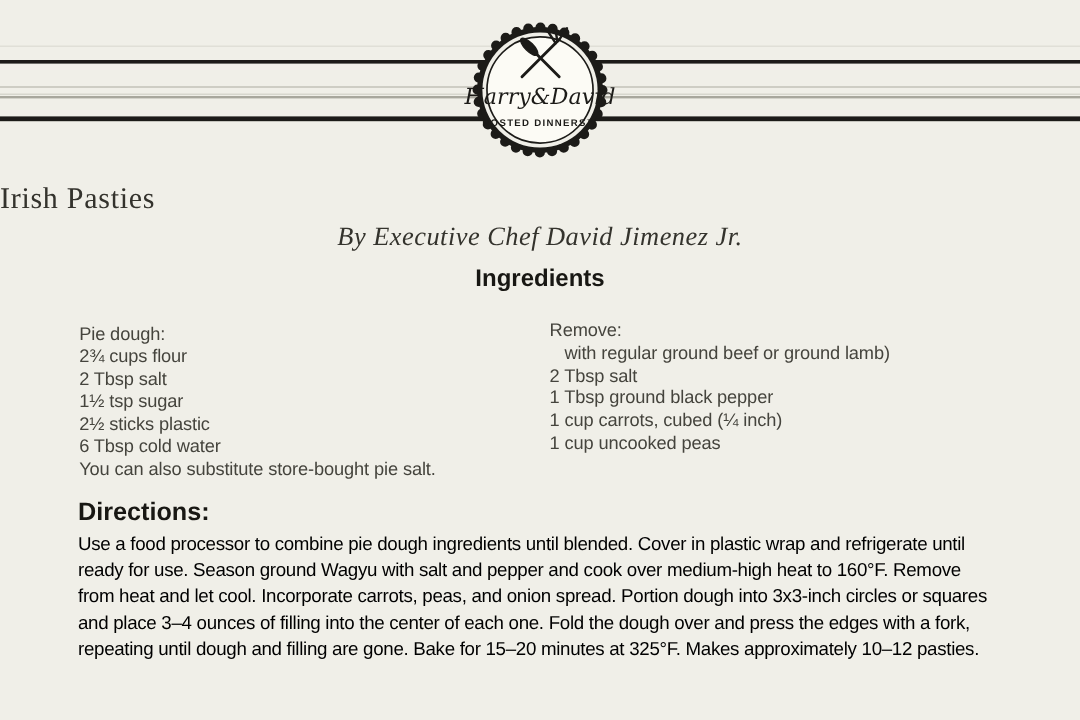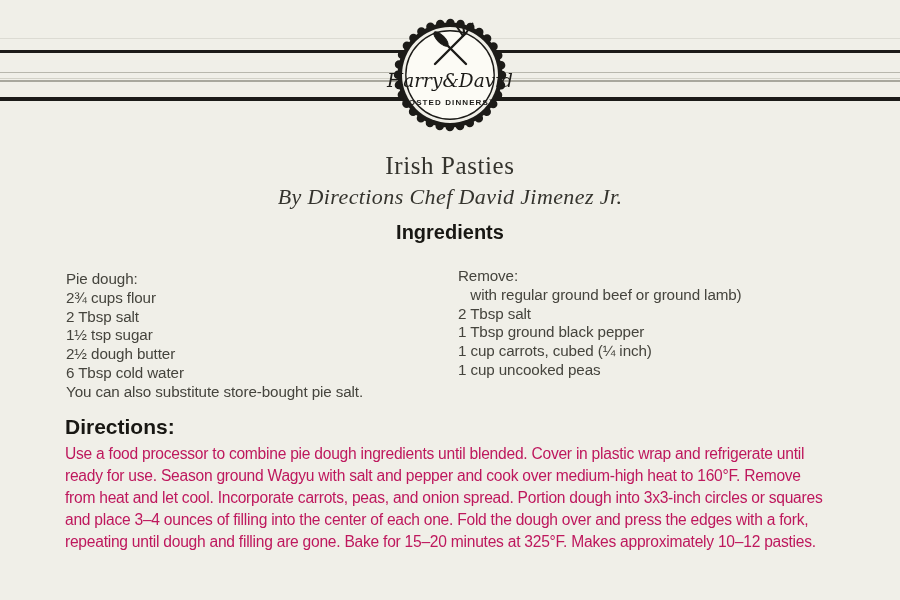--- a/index.html
+++ b/index.html
@@ -15,21 +15,20 @@
   .rule-black-top {top:49.5px;height:3.5px;background:#1c1b18;}
   .rule-gray-a {top:71.5px;height:1.2px;background:#b8b7ad;}
   .rule-gray-b {top:78px;height:1px;background:#d2d1c7;}
   .rule-gray-c {top:80.2px;height:2px;background:#a8a79d;}
   .rule-black-bottom {top:97px;height:3.5px;background:#1c1b18;}
 
   .badge{position:absolute;left:380px;top:5px;}
 
   .title{
     position:absolute;top:152px;left:0;width:900px;
-    text-align:center;
     font-family:"Liberation Serif", serif;
     font-size:25px;color:#34332d;letter-spacing:.6px;
   }
   .byline{
     position:absolute;top:184px;left:0;width:900px;
     text-align:center;
     font-family:"Liberation Serif", serif;
     font-style:italic;
     font-size:22px;color:#34332d;letter-spacing:.4px;
   }
@@ -45,21 +44,21 @@
     font-size:15.2px;line-height:18.8px;
     color:#45443d;letter-spacing:-.1px;
     white-space:pre;
   }
   .ing-left{left:66px;top:270px;}
   .ing-right{left:458px;top:267px;}
 
   .directions-text{
     position:absolute;left:65px;top:443px;
     font-size:15.6px;line-height:22px;
-    color:#be185d;letter-spacing:-.25px;
+    color:#000000;letter-spacing:-.25px;
     white-space:pre;
   }
 </style>
 </head>
 <body>
 
 <div class="page">
 
   <div>
     <div class="rule rule-faint"></div>
@@ -85,25 +84,25 @@
       <line x1="84.5" y1="29.5" x2="82.5" y2="17.5" stroke-width="2"></line>
       <line x1="86" y1="28" x2="92.5" y2="18.5" stroke-width="2"></line>
     </g>
 
     <text x="70" y="82" text-anchor="middle" font-family="DejaVu Serif, serif" font-style="italic" font-size="18.5" fill="#1c1b18">Harry&amp;David</text>
 
     <text x="70" y="100" text-anchor="middle" font-family="Liberation Sans, sans-serif" font-weight="bold" font-size="8" letter-spacing="1.1" fill="#1c1b18">HOSTED DINNERS™</text>
   </svg>
 
   <div class="title">Irish Pasties</div>
-  <div class="byline">By Directions Chef David Jimenez Jr.</div>
+  <div class="byline">By Executive Chef David Jimenez Jr.</div>
 
   <div class="heading heading-ingredients">Ingredients</div>
 
-  <div class="ing-col ing-left"><div>Pie dough:</div><div>2¾ cups flour</div><div>2 Tbsp salt</div><div>1½ tsp sugar</div><div>2½ dough butter</div><div>6 Tbsp cold water</div><div>You can also substitute store-bought pie salt.</div></div>
+  <div class="ing-col ing-left"><div>Pie dough:</div><div>2¾ cups flour</div><div>2 Tbsp salt</div><div>1½ tsp sugar</div><div>2½ sticks plastic</div><div>6 Tbsp cold water</div><div>You can also substitute store-bought pie salt.</div></div>
 
   <div class="ing-col ing-right"><div>Remove:</div><div>   with regular ground beef or ground lamb)</div><div>2 Tbsp salt</div><div>1 Tbsp ground black pepper</div><div>1 cup carrots, cubed (¼ inch)</div><div>1 cup uncooked peas</div></div>
 
   <div class="heading heading-directions">Directions:</div>
 
   <div class="directions-text"><div>Use a food processor to combine pie dough ingredients until blended. Cover in plastic wrap and refrigerate until</div><div>ready for use. Season ground Wagyu with salt and pepper and cook over medium-high heat to 160°F. Remove</div><div>from heat and let cool. Incorporate carrots, peas, and onion spread. Portion dough into 3x3-inch circles or squares</div><div>and place 3–4 ounces of filling into the center of each one. Fold the dough over and press the edges with a fork,</div><div>repeating until dough and filling are gone. Bake for 15–20 minutes at 325°F. Makes approximately 10–12 pasties.</div></div>
 
 </div>
 
 </body></html>

